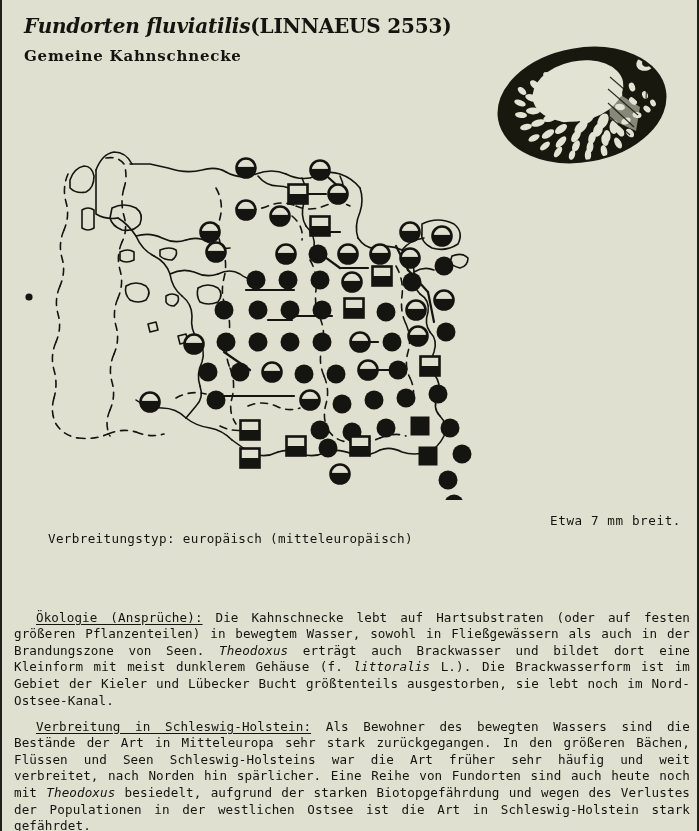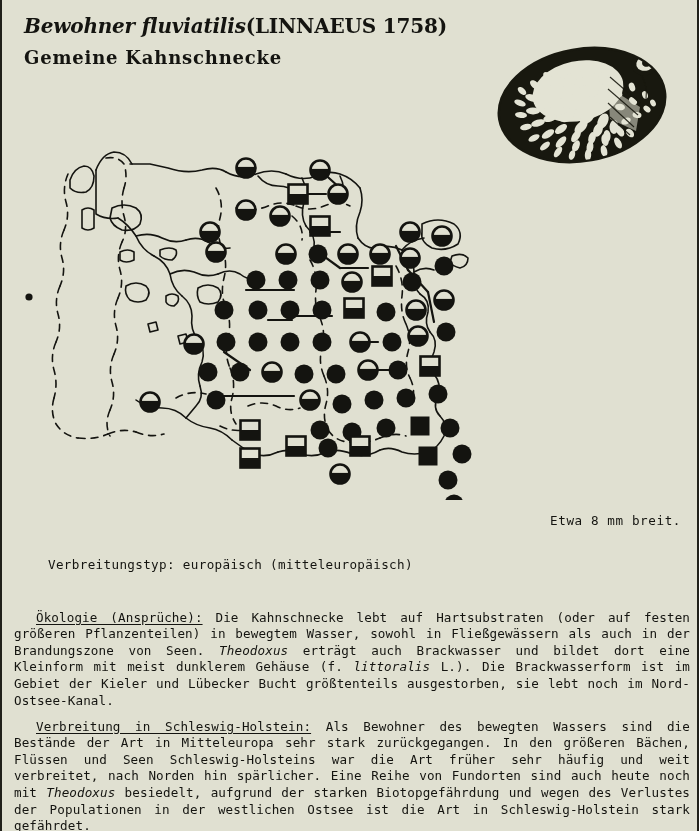--- a/index.html
+++ b/index.html
@@ -33,21 +33,21 @@
     letter-spacing: -0.2px;
     white-space: nowrap;
   }
   .sci-name .authority {
     font-style: normal;
     font-variant: small-caps;
     font-size: 20px;
   }
   .common-name {
     font-family: "DejaVu Serif", serif;
-    font-size: 18px;
+    font-size: 15px;
     font-weight: bold;
     letter-spacing: 0.8px;
     margin-top: 9px;
   }
 
   
   .shell-box {
     position: absolute;
     left: 488px;
     top: 33px;
@@ -71,21 +71,21 @@
     position: absolute;
     right: 16px;
     top: 513px;
     font-size: 12.6px;
     letter-spacing: 0.6px;
     white-space: nowrap;
   }
   .caption {
     position: absolute;
     left: 46px;
-    top: 556px;
+    top: 530px;
     font-size: 12.6px;
     letter-spacing: 0.35px;
     line-height: 17px;
   }
   .rl-row {
     display: block;
     white-space: pre;
   }
 
   
@@ -107,21 +107,21 @@
   }
   .para .indent { display:inline-block; width: 22px; }
   .it { font-style: italic; margin-top: 20px; }
 </style>
 </head>
 <body>
 
 <div class="page">
 
   <div class="header">
-    <div class="sci-name"><span>Bewohner fluviatilis</span><span class="authority">(LINNAEUS 1758)</span></div>
+    <div class="sci-name"><span>Fundorten fluviatilis</span><span class="authority">(LINNAEUS 2553)</span></div>
     <div class="common-name">Gemeine Kahnschnecke</div>
   </div>
 
   <div class="shell-box">
     <svg viewBox="0 0 190 140" xmlns="http://www.w3.org/2000/svg">
       <defs>
         <clipPath id="shellclip">
           <ellipse cx="92" cy="72" rx="84" ry="56" transform="rotate(-10 92 72)"></ellipse>
         </clipPath>
       </defs>
@@ -441,21 +441,21 @@
         <use href="#symHalfSquare" x="350" y="386"></use>
         <use href="#symHalfCircle" x="330" y="414"></use>
         <use href="#symFullSquare" x="418" y="396"></use>
         <use href="#symFullCircle" x="452" y="394"></use>
         <use href="#symFullCircle" x="438" y="420"></use>
         <use href="#symFullCircle" x="444" y="444"></use>
       </g>
     </svg>
   </div>
 
-  <div class="scale-note">Etwa 8 mm breit.</div>
+  <div class="scale-note">Etwa 7 mm breit.</div>
 
   <div class="caption">
     <span class="rl-row">Verbreitungstyp: europäisch (mitteleuropäisch)</span>
   </div>
 
   <p class="para p1"><span class="indent"></span><span class="lead">Ökologie (Ansprüche):</span><span> Die Kahnschnecke lebt auf Hartsubstraten (oder auf festen größeren Pflanzenteilen) in bewegtem Wasser, sowohl in Fließgewässern als auch in der Brandungszone von Seen. </span><span class="it">Theodoxus</span><span> erträgt auch Brackwasser und bildet dort eine Kleinform mit meist dunklerem Gehäuse (f. </span><span class="it">littoralis</span><span> L.). Die Brackwasserform ist im Gebiet der Kieler und Lübecker Bucht größtenteils ausgestorben, sie lebt noch im Nord-Ostsee-Kanal.</span></p>
 
   <p class="para p2"><span class="indent"></span><span class="lead">Verbreitung in Schleswig-Holstein:</span><span> Als Bewohner des bewegten Wassers sind die Bestände der Art in Mitteleuropa sehr stark zurückgegangen. In den größeren Bächen, Flüssen und Seen Schleswig-Holsteins war die Art früher sehr häufig und weit verbreitet, nach Norden hin spärlicher. Eine Reihe von Fundorten sind auch heute noch mit </span><span class="it">Theodoxus</span><span> besiedelt, aufgrund der starken Biotopgefährdung und wegen des Verlustes der Populationen in der westlichen Ostsee ist die Art in Schleswig-Holstein stark gefährdet.</span></p>
 
 </div>

